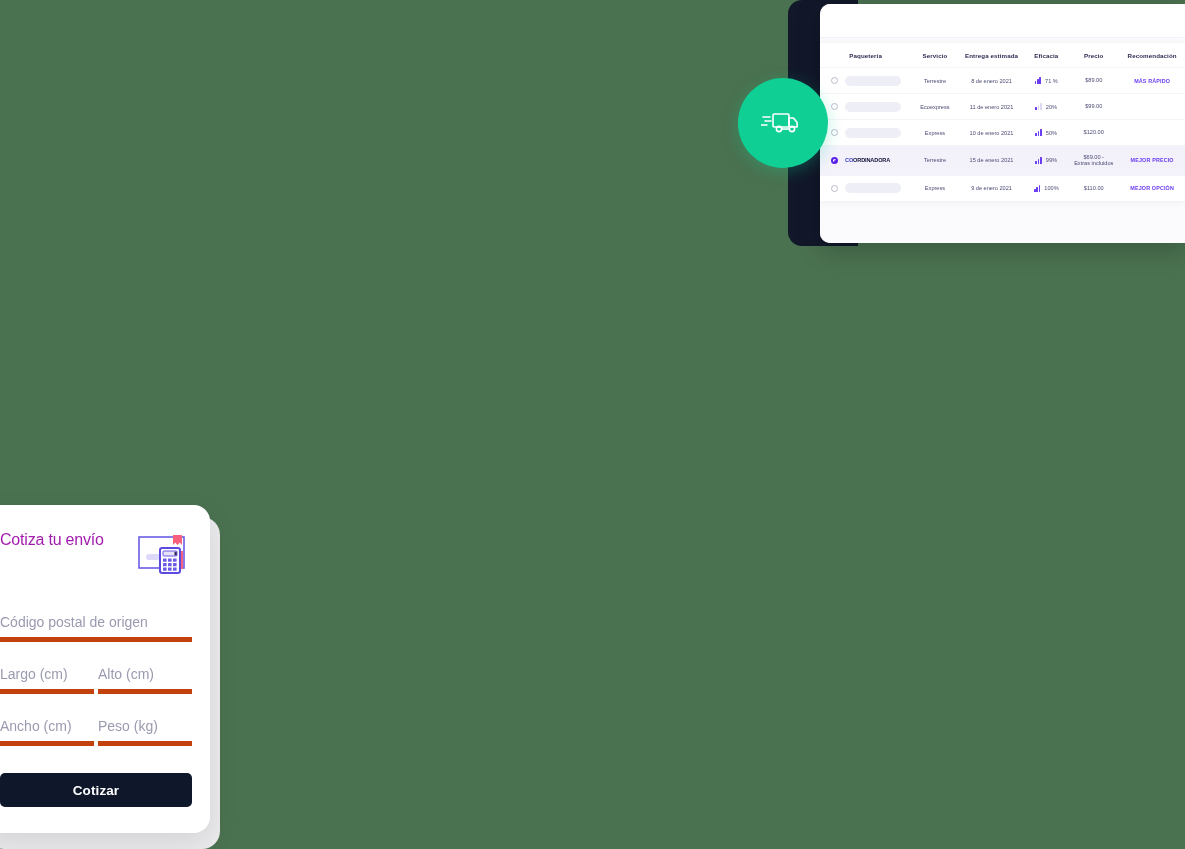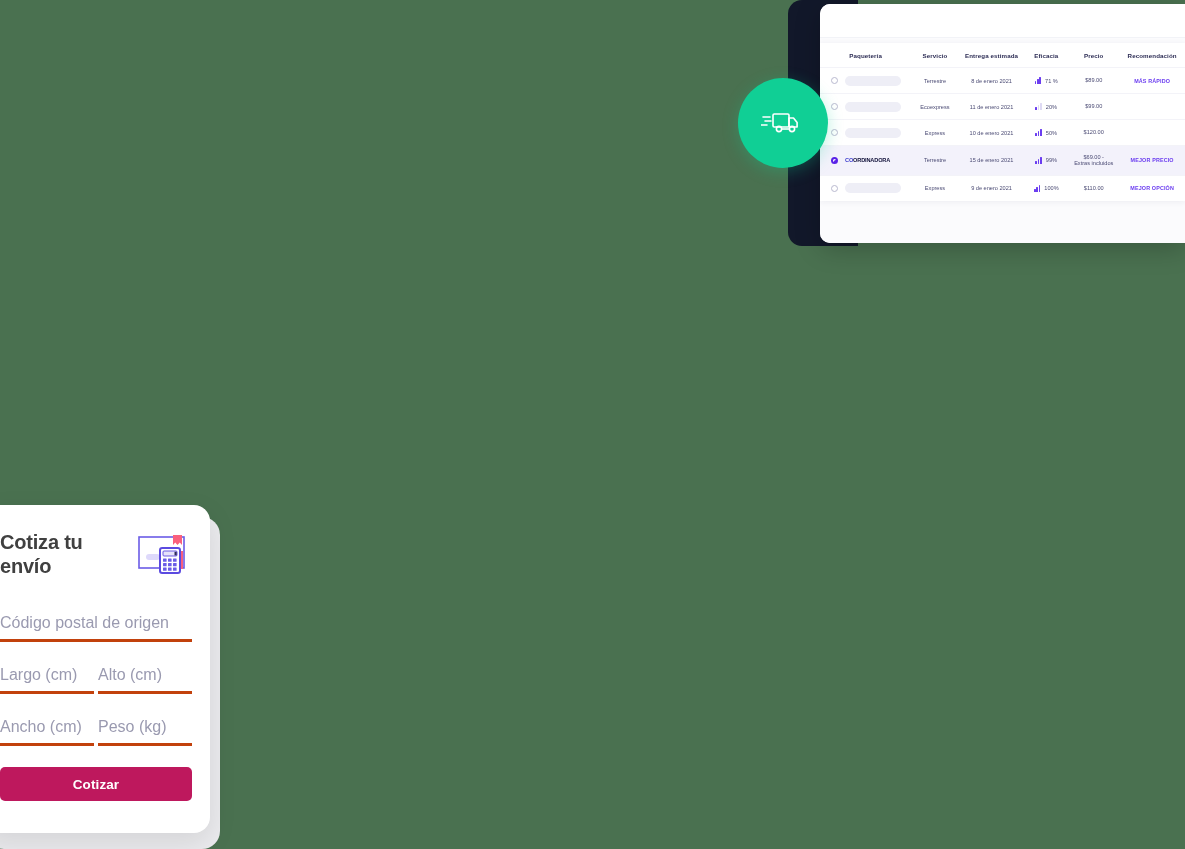--- a/index.html
+++ b/index.html
@@ -190,58 +190,59 @@
     box-shadow: 0 10px 28px rgba(0,0,0,0.10);
     padding: 26px 18px 0 18px;
   }
   #form-header {
     display: flex;
     align-items: flex-start;
     justify-content: space-between;
     margin-bottom: 32px;
   }
   #form-title {
-    font-size: 20px;
-    font-weight: bold;
-    color: #404040;
+    font-size: 16px;
+    font-weight: normal;
+    color: #a21caf;
     line-height: 1.18;
     max-width: 110px;
     letter-spacing: -0.2px;
   }
   .field-line {
     width: 100%;
     border: none;
-    border-bottom: 3px solid #c2410c;
+    border-bottom: 5px solid #c2410c;
     outline: none;
     background: transparent;
     font-family: "Liberation Sans", sans-serif;
-    font-size: 16px;
+    font-size: 14px;
     color: #9a9ab0;
     padding: 3px 0 7px 0;
     display: block;
   }
   .field-line::placeholder { color: #9a9ab0; }
   .full-field { margin-bottom: 21px; }
   .field-row {
     display: flex;
     gap: 4px;
     margin-bottom: 21px;
   }
   .field-row .field-line { width: 50%; }
   #cotizar-button {
     width: 100%;
     height: 34px;
-    background: #be185d;
+    background: #0f172a;
     color: #ffffff;
     border: none;
     border-radius: 5px;
     font-family: "Liberation Sans", sans-serif;
     font-size: 13.5px;
     font-weight: bold;
     cursor: pointer;
+    margin-top: 6px;
     letter-spacing: 0.1px;
   }
 </style>
 </head>
 <body>
 
 <div id="tablet-mockup">
   <div id="tablet-bezel"></div>
 
   <div id="browser-window">

